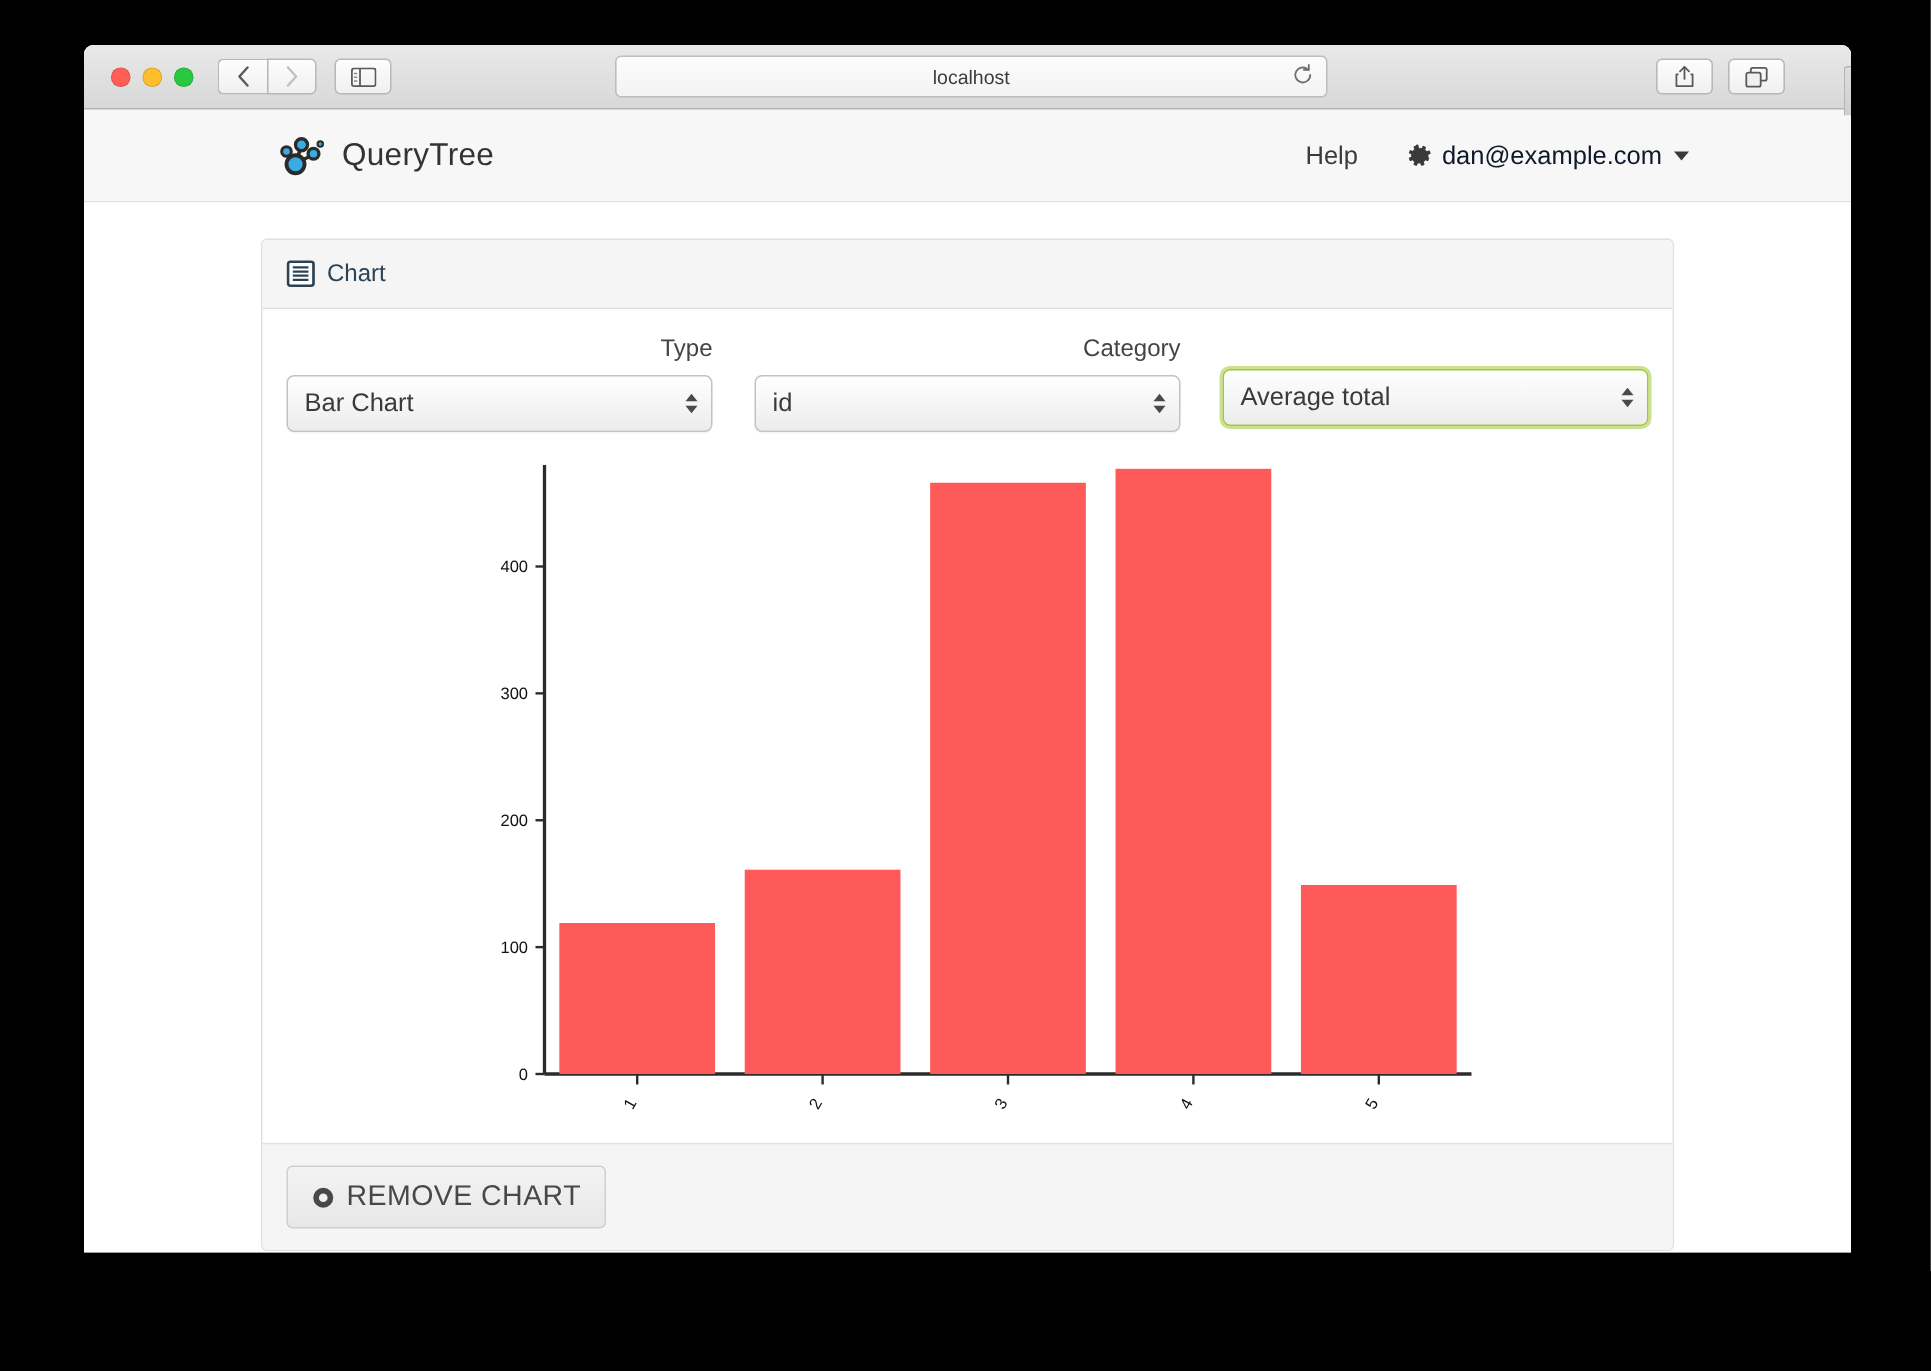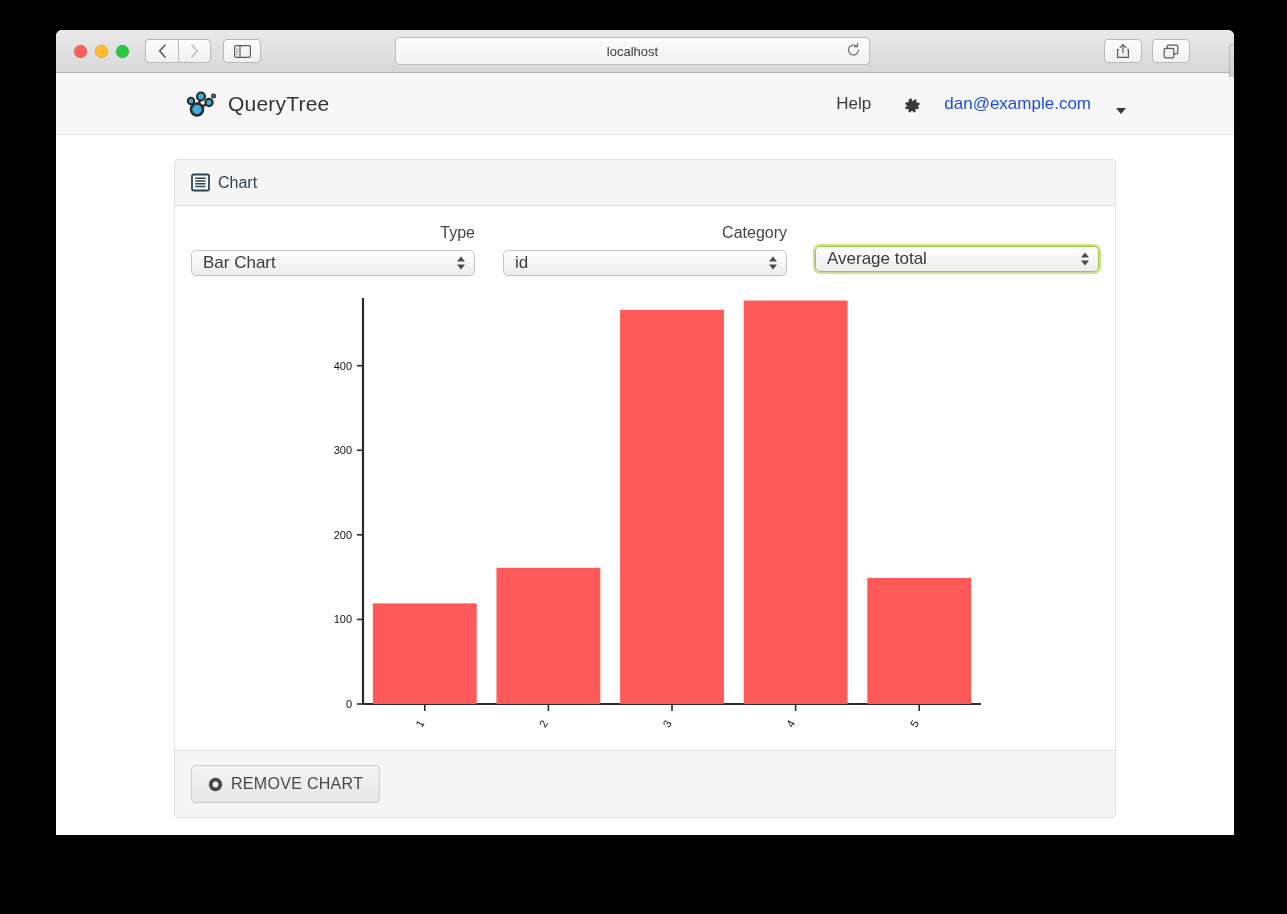--- a/index.html
+++ b/index.html
@@ -47,21 +47,21 @@
   }
   .navgroup { display: flex; margin-right: 12px; }
   .navgroup .tbtn { width: 33px; border-radius: 0; border-right: none; }
   .navgroup .tbtn:first-child { border-radius: 4px 0 0 4px; }
   .navgroup .tbtn:last-child { border-radius: 0 4px 4px 0; border-right: 1px solid #b8b8b8; color: #bbb; }
 
   .sidebtn { width: 38px; }
 
   .urlbar {
     position: absolute;
-    left: 339px; width: 475px;
+    left: 354px; width: 475px;
     height: 28px;
     background: linear-gradient(#fcfcfc, #f3f3f3);
     border: 1px solid #bdbdbd;
     border-radius: 4px;
     display: flex; align-items: center; justify-content: center;
     font-size: 13px; color: #3b3b3b;
   }
   .urlbar .reload {
     position: absolute; right: 8px; top: 50%; transform: translateY(-50%);
     color: #7a7a7a; font-size: 14px; line-height: 1;
@@ -88,21 +88,21 @@
     background: #f7f7f7;
     border-bottom: 1px solid #e2e2e2;
     display: flex; align-items: center;
     padding: 0 108px 0 126px;
     justify-content: space-between;
   }
   .brand { display: flex; align-items: center; gap: 10px; }
   .brand-name { font-size: 21px; color: #333; letter-spacing: .2px; }
   .appnav { display: flex; align-items: center; gap: 34px; margin-left: 14px; }
   .navlink { font-size: 17px; color: #3a3a3a; }
-  .account { display: flex; align-items: flex-end; gap: 23px; font-size: 17px; color: #1d4ed8; }
+  .account { display: flex; align-items: center; gap: 6px; font-size: 17px; color: #0f172a; }
   .caret {
     width: 0; height: 0;
     border-left: 5px solid transparent;
     border-right: 5px solid transparent;
     border-top: 6px solid #3a3a3a;
     margin-left: 2px;
   }
 
   .page { background: #fff; height: 700px; padding: 24px 118px 0 118px; }
 
@@ -120,21 +120,21 @@
   }
   .panel-title { font-size: 16px; color: #2c4356; }
 
   .panel-body { padding: 18px 16px 10px 16px; }
 
   .controls { display: flex; gap: 28px; }
   .ctl { flex: 1; }
   .ctl-label { font-size: 16px; color: #444; margin-bottom: 8px; display: block; text-align: right; }
   .sel {
     position: relative;
-    height: 26px;
+    height: 38px;
     background: linear-gradient(#ffffff, #ececec);
     border: 1px solid #c2c2c2;
     border-radius: 5px;
     display: flex; align-items: center;
     padding: 0 30px 0 11px;
     font-size: 17px; color: #3a3a3a;
     box-shadow: 0 1px 0 rgba(0,0,0,.04);
   }
   .sel.focused {
     border-color: #a2c63b;
@@ -161,21 +161,21 @@
     border-top: 1px solid #e0e0e0;
     border-radius: 0 0 3px 3px;
     padding: 14px 16px;
   }
   .btn-remove {
     display: inline-flex; align-items: center; gap: 8px;
     background: linear-gradient(#f3f3f3, #e7e7e7);
     border: 1px solid #cfcfcf;
     border-radius: 4px;
     padding: 9px 16px;
-    font-size: 16px; color: #484848;
+    font-size: 19px; color: #484848;
     letter-spacing: .3px;
   }
 
   .ytick, .xtick { font-family: "Liberation Sans", sans-serif; font-size: 11px; fill: #111; }
 </style>
 </head>
 <body>
 
 <div class="window">
 

